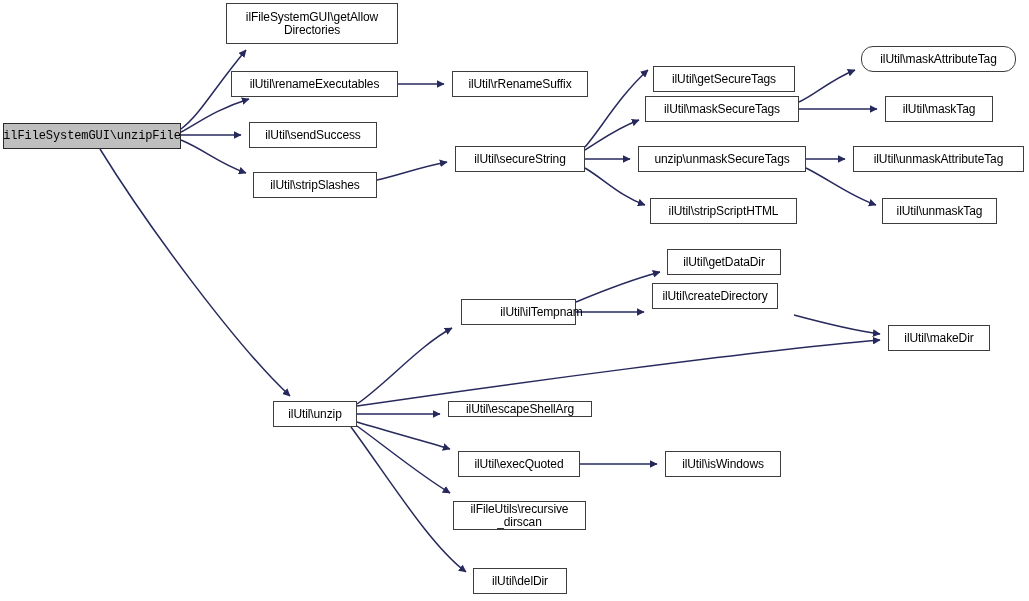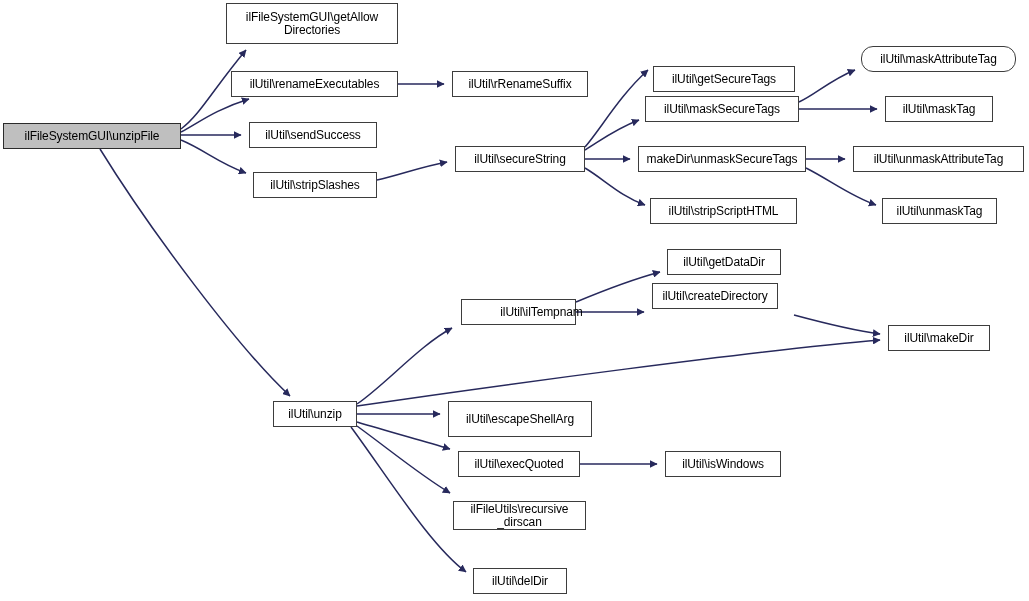--- a/index.html
+++ b/index.html
@@ -36,20 +36,21 @@
     justify-content: center;
     text-align: center;
     white-space: pre-line;
     letter-spacing: -0.1px;
     z-index: 3;
   }
   .node.root {
     background: #bfbfbf;
     border-color: #2b2b2b;
     border-width: 1px;
+    font-family: Liberation Mono, monospace;
   }
   .node-label {
     display: block;
     padding: 0 4px;
   }
 </style>
 </head>
 <body>
 
 <div id="canvas">
@@ -91,31 +92,31 @@
       <div class="node root" style="left: 3px; top: 123px; width: 178px; height: 26px;"><span class="node-label">ilFileSystemGUI\unzipFile</span></div>
       <div class="node" style="left: 226px; top: 3px; width: 172px; height: 41px;"><span class="node-label">ilFileSystemGUI\getAllow
 Directories</span></div>
       <div class="node" style="left: 231px; top: 71px; width: 167px; height: 26px;"><span class="node-label">ilUtil\renameExecutables</span></div>
       <div class="node" style="left: 249px; top: 122px; width: 128px; height: 26px;"><span class="node-label">ilUtil\sendSuccess</span></div>
       <div class="node" style="left: 253px; top: 172px; width: 124px; height: 26px;"><span class="node-label">ilUtil\stripSlashes</span></div>
       <div class="node" style="left: 452px; top: 71px; width: 136px; height: 26px;"><span class="node-label">ilUtil\rRenameSuffix</span></div>
       <div class="node" style="left: 455px; top: 146px; width: 130px; height: 26px;"><span class="node-label">ilUtil\secureString</span></div>
       <div class="node" style="left: 653px; top: 46px; width: 142px; height: 26px; margin-top: 20px;"><span class="node-label">ilUtil\getSecureTags</span></div>
       <div class="node" style="left: 645px; top: 96px; width: 154px; height: 26px;"><span class="node-label">ilUtil\maskSecureTags</span></div>
-      <div class="node" style="left: 638px; top: 146px; width: 168px; height: 26px;"><span class="node-label">makeDir\unmaskSecureTags</span></div>
+      <div class="node" style="left: 638px; top: 146px; width: 168px; height: 26px;"><span class="node-label">unzip\unmaskSecureTags</span></div>
       <div class="node" style="left: 650px; top: 198px; width: 147px; height: 26px;"><span class="node-label">ilUtil\stripScriptHTML</span></div>
       <div class="node" style="left: 861px; top: 46px; width: 155px; height: 26px; border-radius: 12px;"><span class="node-label">ilUtil\maskAttributeTag</span></div>
       <div class="node" style="left: 885px; top: 96px; width: 108px; height: 26px;"><span class="node-label">ilUtil\maskTag</span></div>
       <div class="node" style="left: 853px; top: 146px; width: 171px; height: 26px;"><span class="node-label">ilUtil\unmaskAttributeTag</span></div>
       <div class="node" style="left: 882px; top: 198px; width: 115px; height: 26px;"><span class="node-label">ilUtil\unmaskTag</span></div>
       <div class="node" style="left: 667px; top: 249px; width: 114px; height: 26px;"><span class="node-label">ilUtil\getDataDir</span></div>
       <div class="node" style="left: 461px; top: 299px; width: 115px; height: 26px; padding-left: 46px;"><span class="node-label">ilUtil\ilTempnam</span></div>
       <div class="node" style="left: 652px; top: 283px; width: 126px; height: 26px;"><span class="node-label">ilUtil\createDirectory</span></div>
       <div class="node" style="left: 888px; top: 325px; width: 102px; height: 26px;"><span class="node-label">ilUtil\makeDir</span></div>
       <div class="node" style="left: 273px; top: 401px; width: 84px; height: 26px;"><span class="node-label">ilUtil\unzip</span></div>
-      <div class="node" style="left: 448px; top: 401px; width: 144px; height: 36px;"><span class="node-label">ilUtil\escapeShellArg</span></div>
+      <div class="node" style="left: 448px; top: 401px; width: 144px; height: 16px;"><span class="node-label">ilUtil\escapeShellArg</span></div>
       <div class="node" style="left: 458px; top: 451px; width: 122px; height: 26px;"><span class="node-label">ilUtil\execQuoted</span></div>
       <div class="node" style="left: 665px; top: 451px; width: 116px; height: 26px;"><span class="node-label">ilUtil\isWindows</span></div>
       <div class="node" style="left: 453px; top: 501px; width: 133px; height: 29px;"><span class="node-label">ilFileUtils\recursive
 _dirscan</span></div>
       <div class="node" style="left: 473px; top: 568px; width: 94px; height: 26px;"><span class="node-label">ilUtil\delDir</span></div>
     </div>
 </div>
 
 </body></html>

